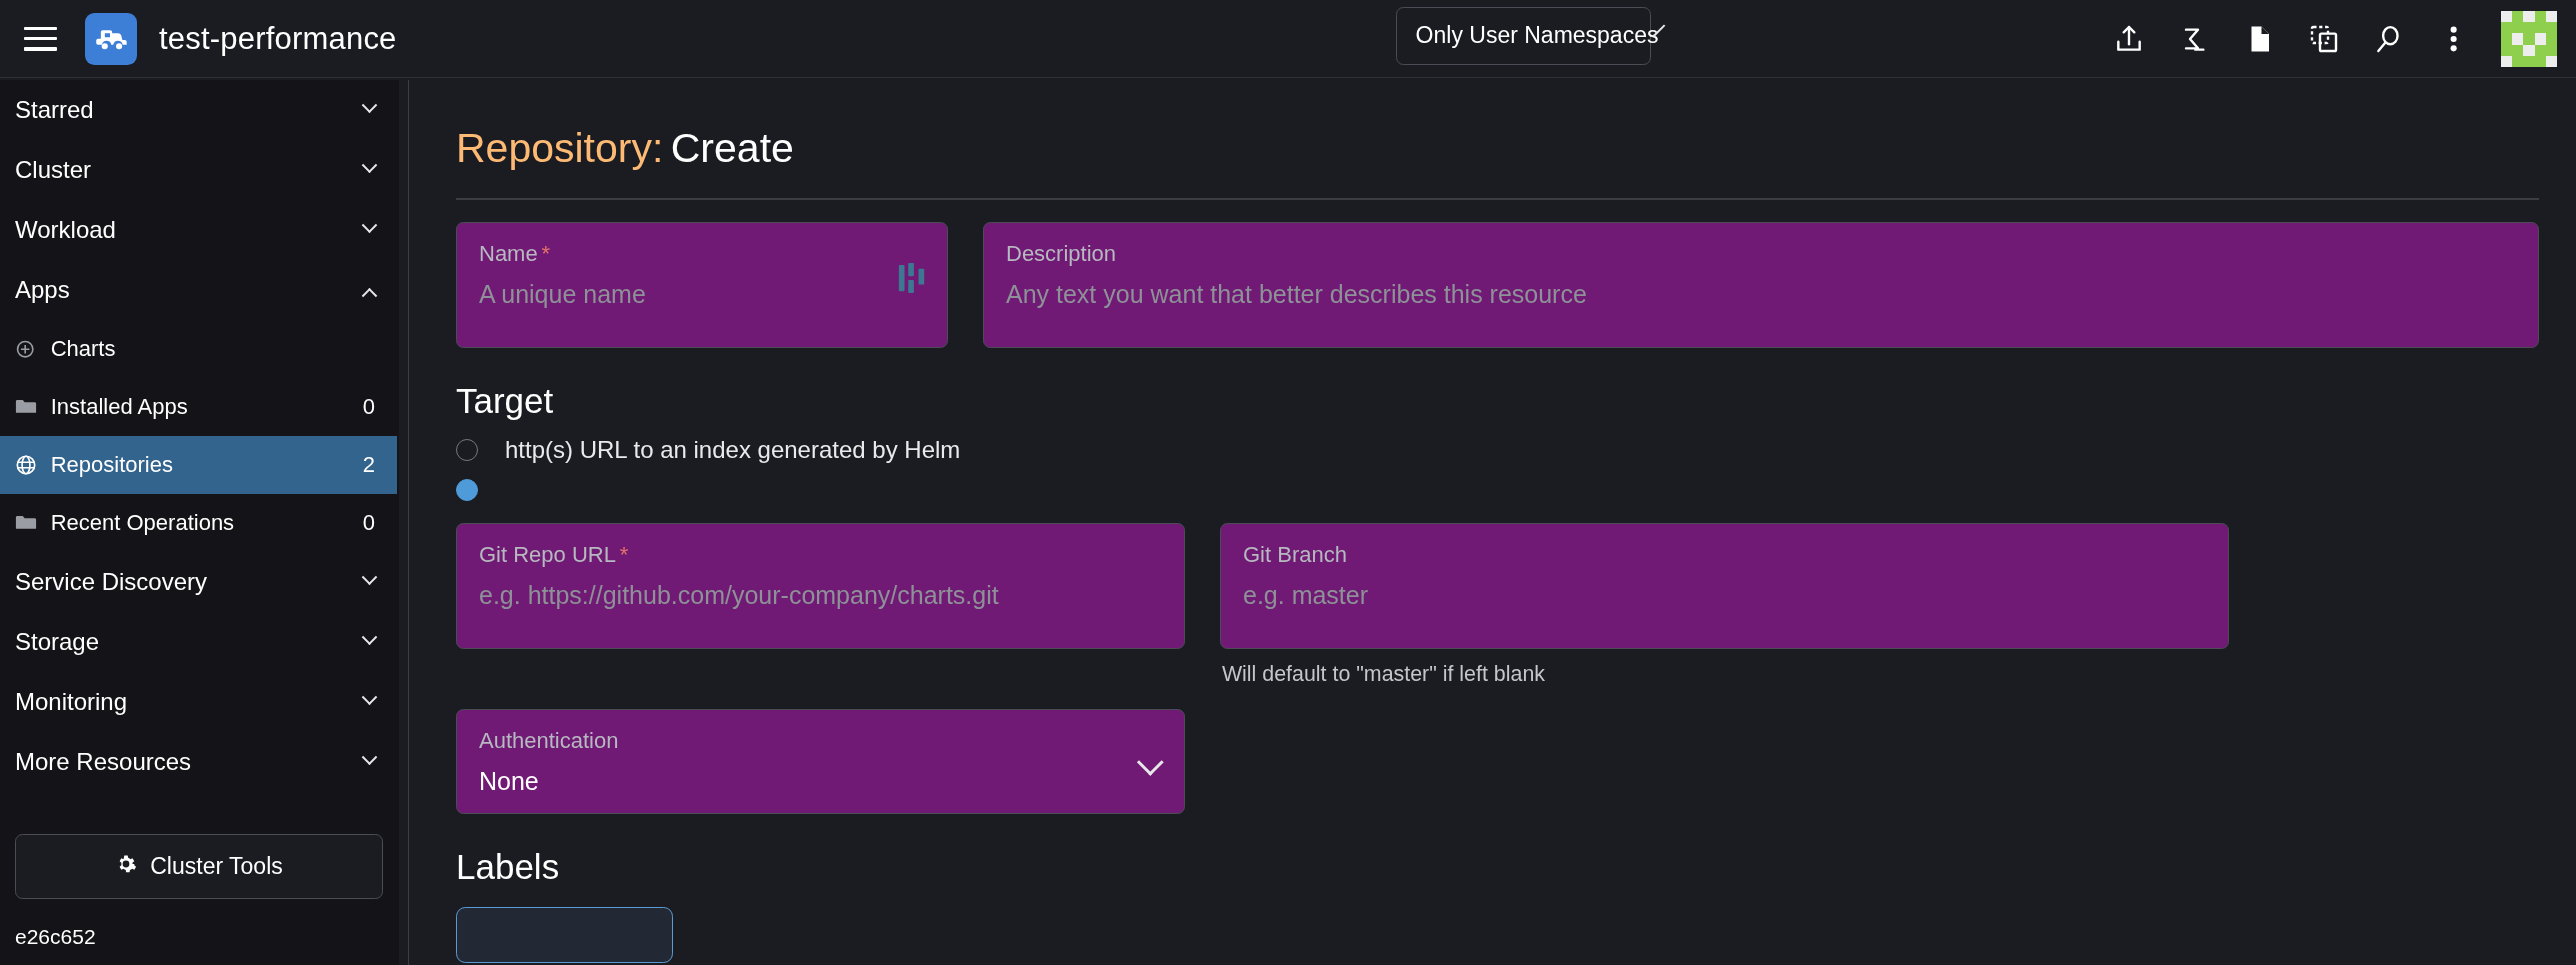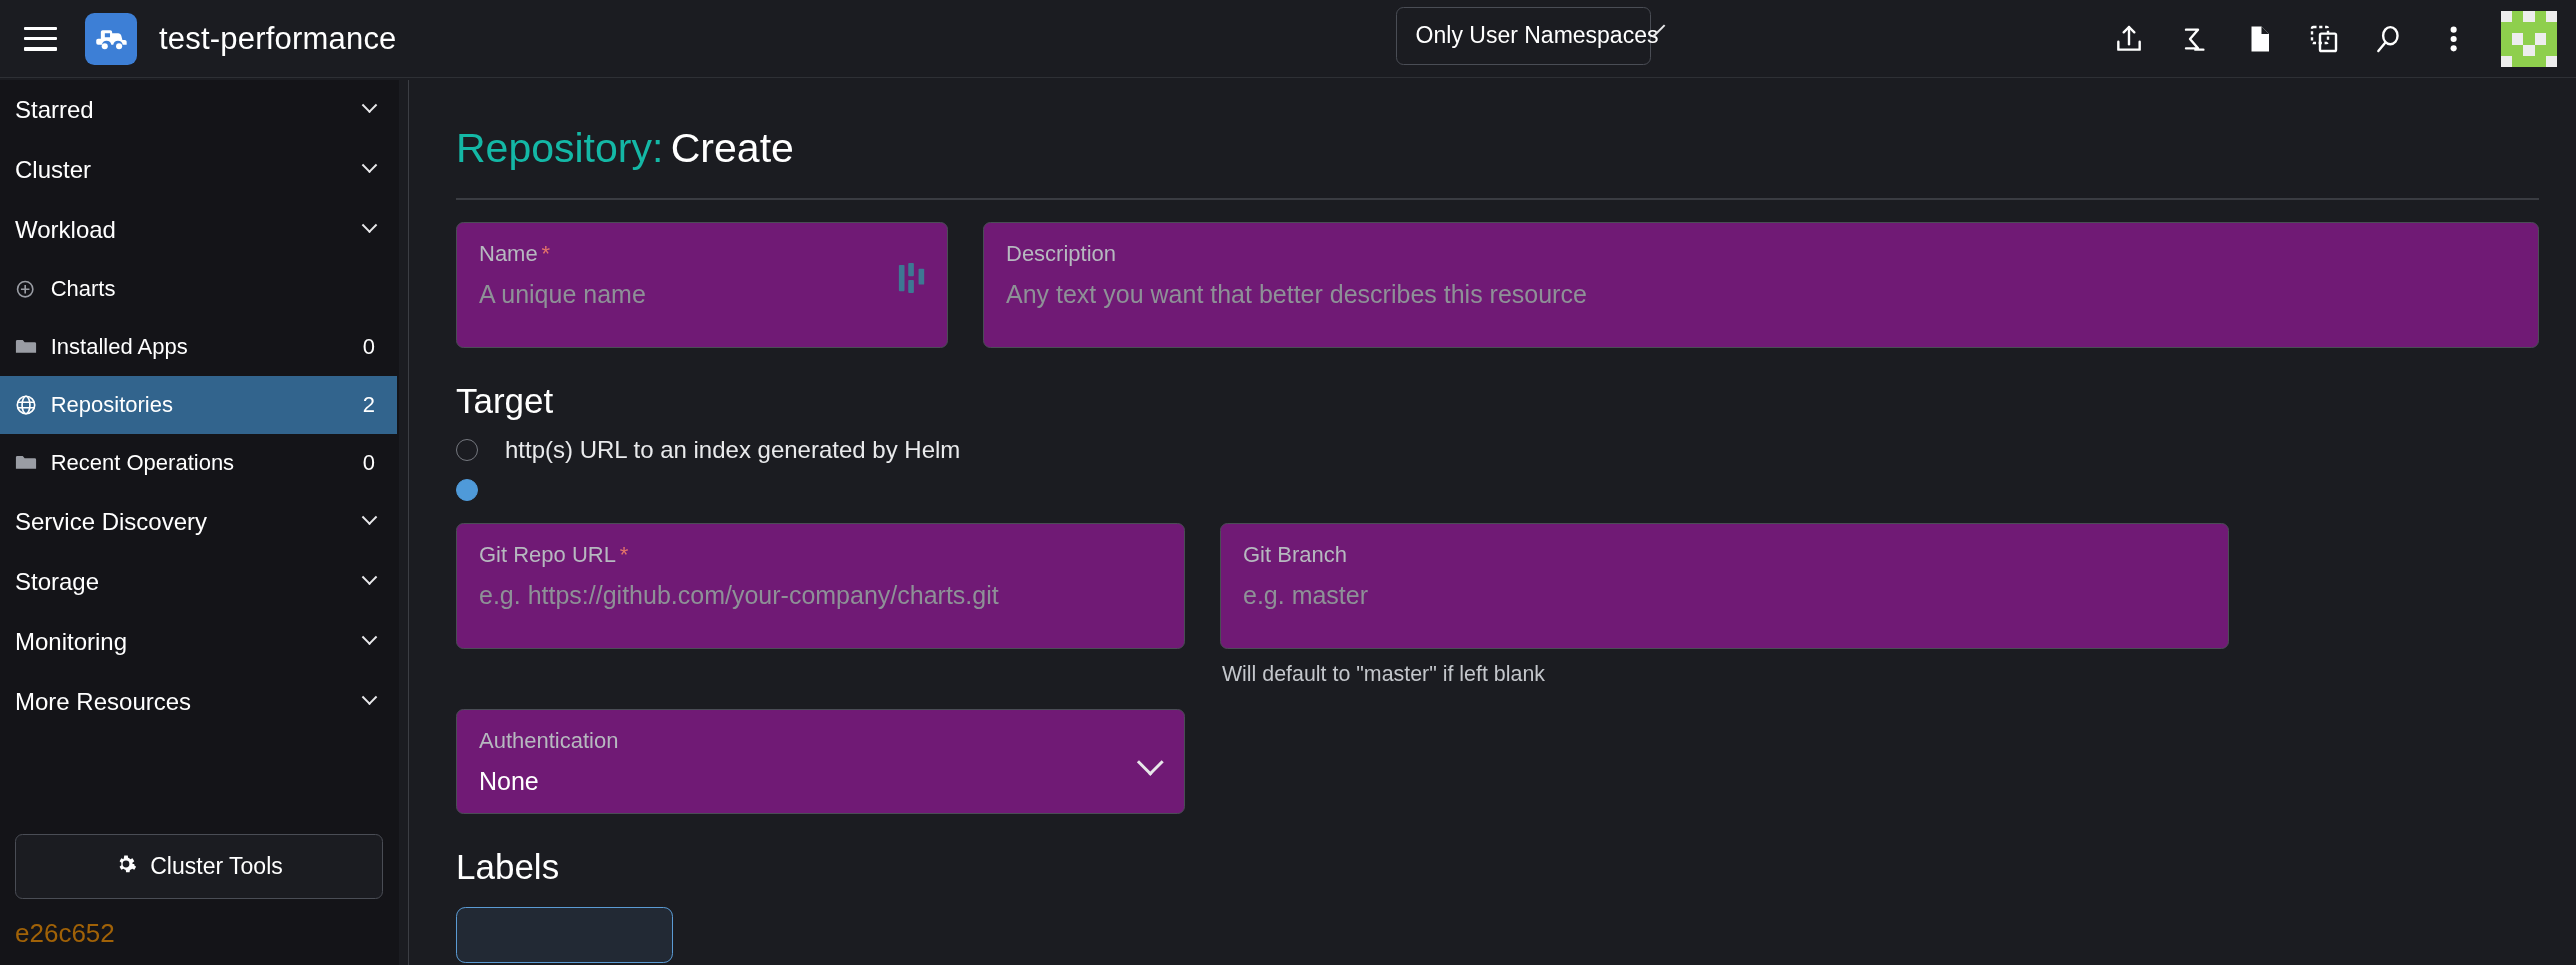--- a/index.html
+++ b/index.html
@@ -209,43 +209,43 @@
     justify-content: center;
     gap: 13px;
     cursor: pointer;
     color: #ffffff;
     font-size: 23px;
   }
   .cluster-hash {
     position: absolute;
     left: 15px;
     bottom: 16.7px;
-    color: #a16207;
-    font-size: 26px;
+    color: #ffffff;
+    font-size: 21px;
   }
 
   
   .main {
     position: absolute;
     top: 80px;
     left: 410px;
     width: 2166px;
     height: 886px;
     background: #1b1c21;
     overflow: hidden;
     padding: 0 37px 0 46px;
   }
 
   .page-title {
     margin-top: 45px;
     font-size: 41px;
     font-weight: 400;
     white-space: nowrap;
   }
-  .page-title .res { color: #14b8a6; }
+  .page-title .res { color: #fdba74; }
   .page-title .act { color: #ffffff; margin-left: 7.4px; }
 
   .hr {
     margin-top: 26px;
     height: 1.9px;
     background: #3a3c42;
     width: 100%;
   }
 
   
@@ -456,20 +456,24 @@
     <div class="group">
       <span class="group-label">Cluster</span>
       <span class="chev sm"></span>
     </div>
 
     <div class="group">
       <span class="group-label">Workload</span>
       <span class="chev sm"></span>
     </div>
 
+    <div class="group">
+      <span class="group-label">Apps</span>
+      <span class="chev sm up"></span>
+    </div>
 
     <div class="nav-item">
       <span class="nav-icon">
         <svg width="20.4" height="20.4" viewBox="0 0 24 24" fill="none" stroke="currentColor" stroke-width="1.9">
           <circle cx="12" cy="12" r="9"></circle>
             <path d="M12 7v10M7 12h10"></path>
         </svg>
       </span>
       <span class="nav-label">Charts</span>
       <span class="nav-count"></span>

